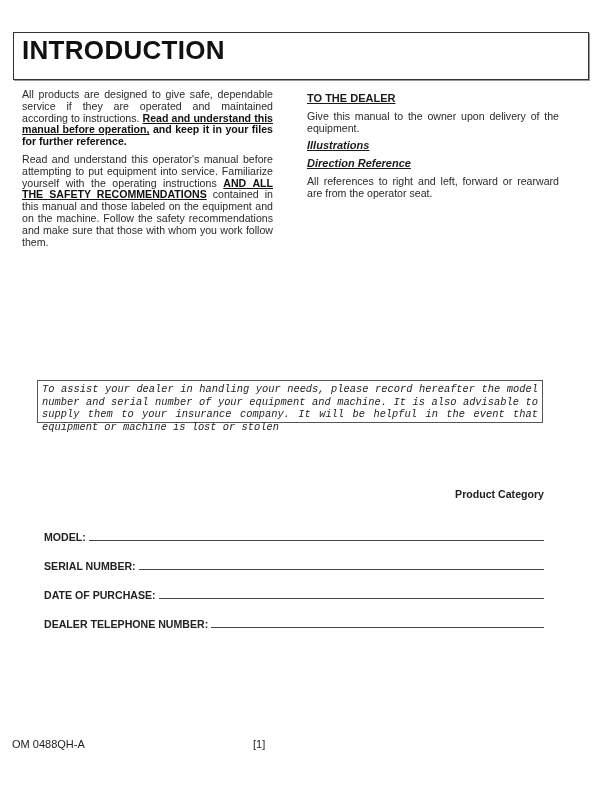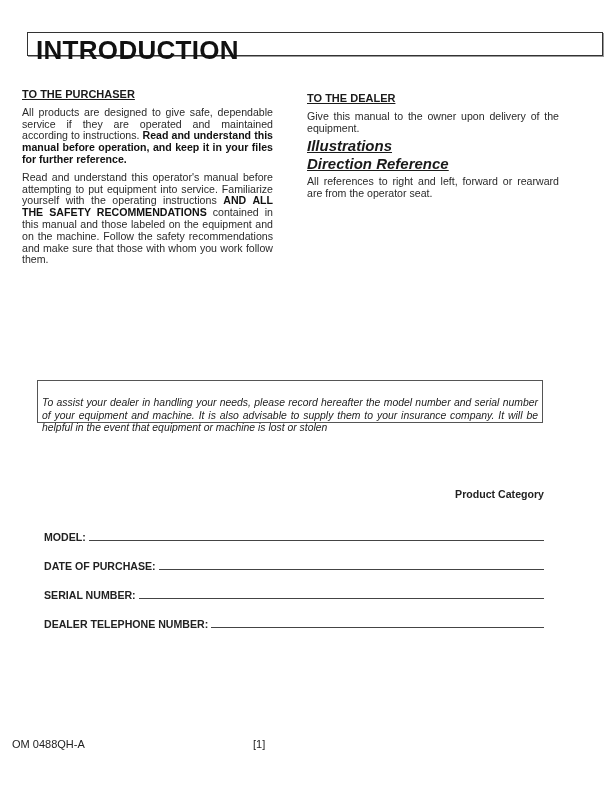--- a/index.html
+++ b/index.html
@@ -1,56 +1,55 @@
 <!DOCTYPE html>
 <html><head>
   <meta charset="utf-8">
   <style>
     html, body { margin: 0; padding: 0; }
     body {
       width: 612px; height: 792px; background: #ffffff; position: relative;
       font-family: "Liberation Sans", sans-serif; color: #1a1a1a; overflow: hidden;
     }
     .title-box {
-      position: absolute; left: 27px; top: 32px; width: 576px; height: 24px;
+      position: absolute; left: 13px; top: 32px; width: 576px; height: 48px;
       border: 1px solid #333; box-sizing: border-box; box-shadow: 1px 1px 0 #999;
     }
     .title-box h1 {
       margin: 0; position: absolute; left: 8px; top: 2px;
       font-size: 26px; font-weight: bold; letter-spacing: 0.3px; color: #111;
     }
     .col { position: absolute; font-size: 10.6px; line-height: 11.8px; }
     .col.left { left: 22px; top: 89px; width: 251px; }
     .col.right { left: 307px; top: 93px; width: 252px; }
     .h { font-weight: bold; text-decoration: underline; font-size: 11px; margin: 0 0 6px 0; }
-    .hi { font-weight: bold; font-style: italic; text-decoration: underline; font-size: 15px; margin: 0 0 6px 0; }
+    .hi { font-weight: bold; font-style: italic; text-decoration: underline; font-size: 11px; margin: 0 0 6px 0; }
     p { margin: 0 0 6px 0; text-align: justify; color: #2a2a2a; }
-    .bu { font-weight: bold; color: #111; }
+    .bu { font-weight: bold; text-decoration: underline; color: #111; }
     .b { font-weight: bold; color: #111; }
     .note-box {
       position: absolute; left: 37px; top: 380px; width: 506px; height: 43px;
-      border: 1px solid #555; box-sizing: border-box; padding: 16px 4px;
-      font-size: 10.4px; line-height: 12.6px; font-style: italic; text-align: justify; color: #222;
+      border: 1px solid #555; box-sizing: border-box; padding: 2px 4px;
+      font-size: 10.4px; line-height: 12.6px; font-style: italic; text-align: justify; color: #222; font-family: Liberation Mono, monospace;
     }
     .form { position: absolute; left: 44px; top: 488px; width: 500px; }
     .form .cat { font-size: 10.6px; font-weight: bold; color: #222; margin-bottom: 14px; text-align: right; }
     .row { display: flex; align-items: flex-end; height: 29px; font-size: 10.6px; font-weight: bold; color: #222; text-align: center; }
     .row .line { flex: 1; border-bottom: 1.5px solid #444; margin-left: 3px; margin-bottom: 2px; }
     .footer-code { position: absolute; left: 12px; top: 738px; font-size: 11px; color: #222; }
     .footer-page { position: absolute; left: 253px; top: 738px; font-size: 11px; color: #222; }
   </style>
 </head>
 <body>
 
 <div class="title-box">
   <h1>INTRODUCTION</h1>
 </div>
 
 <div class="col left">
-  <div class="h">TO THE PURCHASER</div>
   <p><span>All products are designed to give safe, dependable service if they are operated and maintained according to instructions. </span><span class="bu">Read and understand this manual before operation,</span><span class="b"> and keep it in your files for further reference.</span></p>
   <p><span>Read and understand this operator's manual before attempting to put equipment into service. Familiarize yourself with the operating instructions </span><span class="bu">AND ALL THE SAFETY RECOMMENDATIONS</span><span> contained in this manual and those labeled on the equipment and on the machine. Follow the safety recommendations and make sure that those with whom you work follow them.</span></p>
 </div>
 
 <div class="col right">
   <div class="h">TO THE DEALER</div>
   <p>Give this manual to the owner upon delivery of the equipment.</p>
   <div class="hi">Illustrations</div>
   <div class="hi">Direction Reference</div>
   <p>All references to right and left, forward or rearward are from the operator seat.</p>
@@ -58,25 +57,25 @@
 
 <div class="note-box">To assist your dealer in handling your needs, please record hereafter the model number and serial number of your equipment and machine. It is also advisable to supply them to your insurance company. It will be helpful in the event that equipment or machine is lost or stolen</div>
 
 <div class="form">
   <div class="cat">Product Category</div>
   <div class="row">
     <span>MODEL:</span>
     <span class="line"></span>
   </div>
   <div class="row">
-    <span>DATE OF PURCHASE:</span>
+    <span>SERIAL NUMBER:</span>
     <span class="line"></span>
   </div>
   <div class="row">
-    <span>SERIAL NUMBER:</span>
+    <span>DATE OF PURCHASE:</span>
     <span class="line"></span>
   </div>
   <div class="row">
     <span>DEALER TELEPHONE NUMBER:</span>
     <span class="line"></span>
   </div>
 </div>
 
 <div class="footer-code">OM 0488QH-A</div>
 <div class="footer-page">[1]</div>

